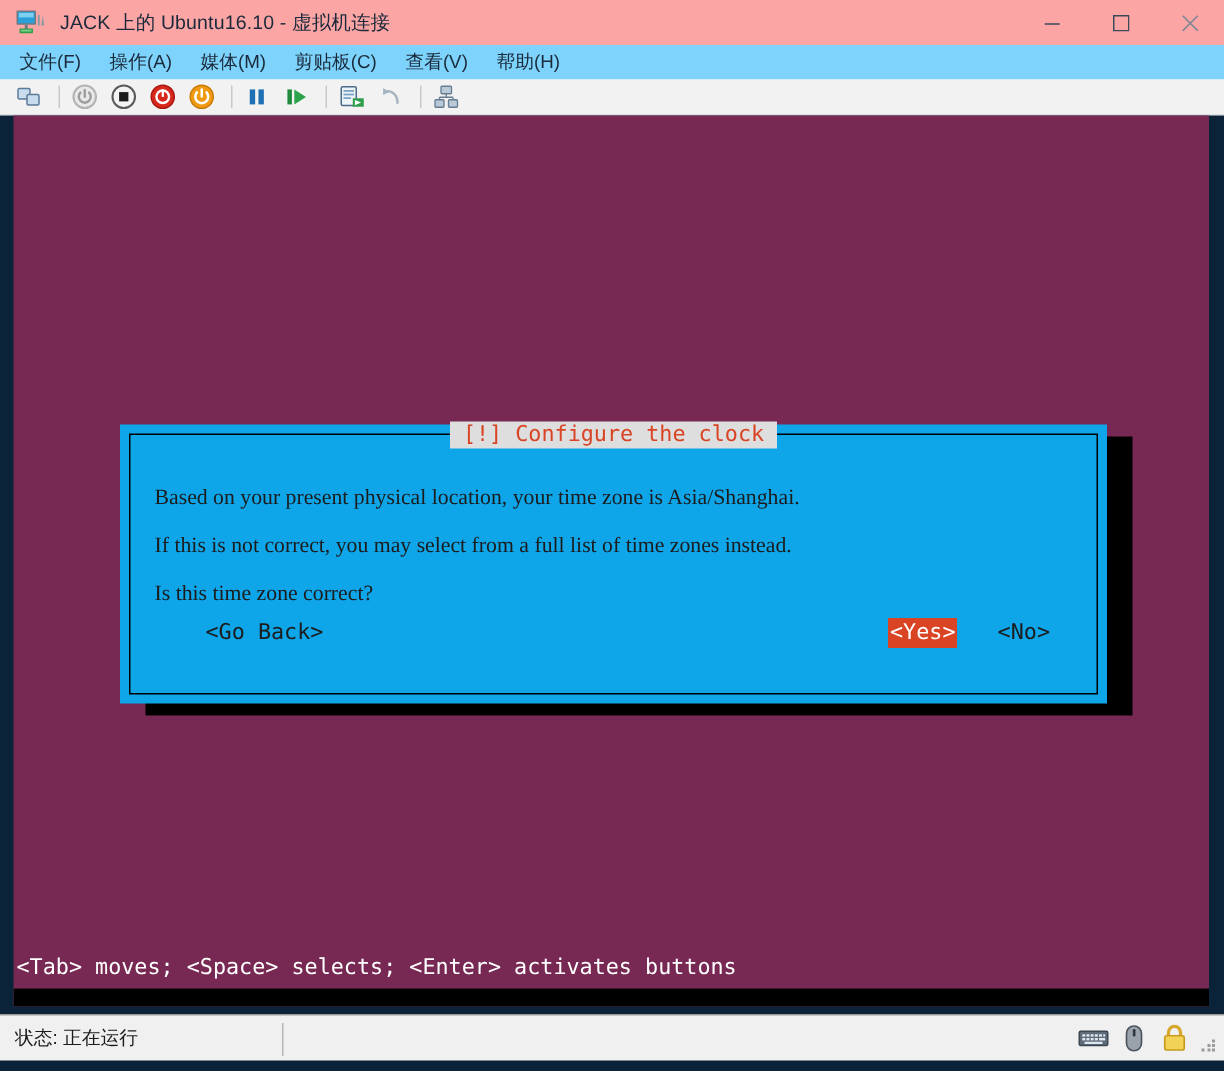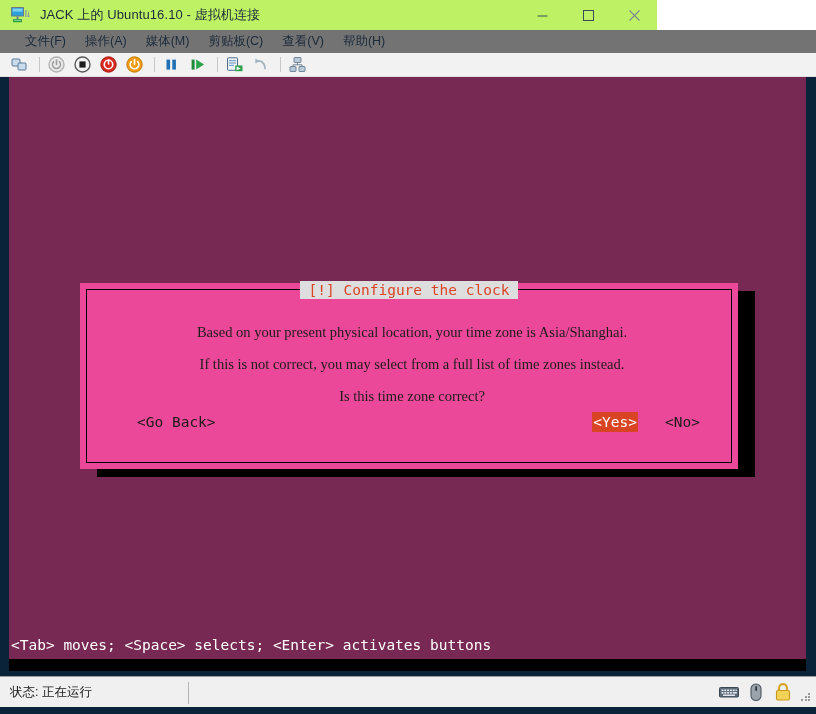--- a/index.html
+++ b/index.html
@@ -20,23 +20,23 @@
     width: 816px;
     height: 714px;
     background: #ffffff;
     box-sizing: border-box;
   }
 
   
   .titlebar {
     position: absolute;
     left: 0; top: 0;
-    width: 657px;
+    width: 816px;
     height: 30px;
-    background: #bef264;
+    background: #fca5a5;
     display: flex;
     align-items: center;
   }
   .title-icon {
     width: 20px; height: 18px;
     margin-left: 10px;
     position: relative;
     flex: none;
   }
   .title-text {
@@ -61,24 +61,24 @@
     color: #20303f;
   }
   .win-btn svg { display: block; }
 
   
   .menubar {
     position: absolute;
     left: 0; top: 30px;
     width: 816px;
     height: 23px;
-    background: #737373;
-    display: flex;
-    align-items: center;
-    padding-left: 25px;
+    background: #7dd3fc;
+    display: flex;
+    align-items: center;
+    padding-left: 13px;
     box-sizing: border-box;
   }
   .menu-item {
     font-size: 12.5px;
     color: #1b2a3a;
     margin-right: 19px;
     white-space: nowrap;
   }
 
   
@@ -131,23 +131,22 @@
     left: 88px; top: 214px;
     width: 658px;
     height: 186px;
     background: #000000;
   }
   .dlg {
     position: absolute;
     left: 71px; top: 206px;
     width: 658px;
     height: 186px;
-    background: #ec4899;
+    background: #0ea5e9;
     box-sizing: border-box;
-    text-align: center;
   }
   .dlg-inner {
     position: absolute;
     left: 6px; top: 6px;
     right: 6px; bottom: 6px;
     border: 1px solid #000000;
     box-sizing: border-box;
   }
   .dlg-title-wrap {
     position: absolute;

